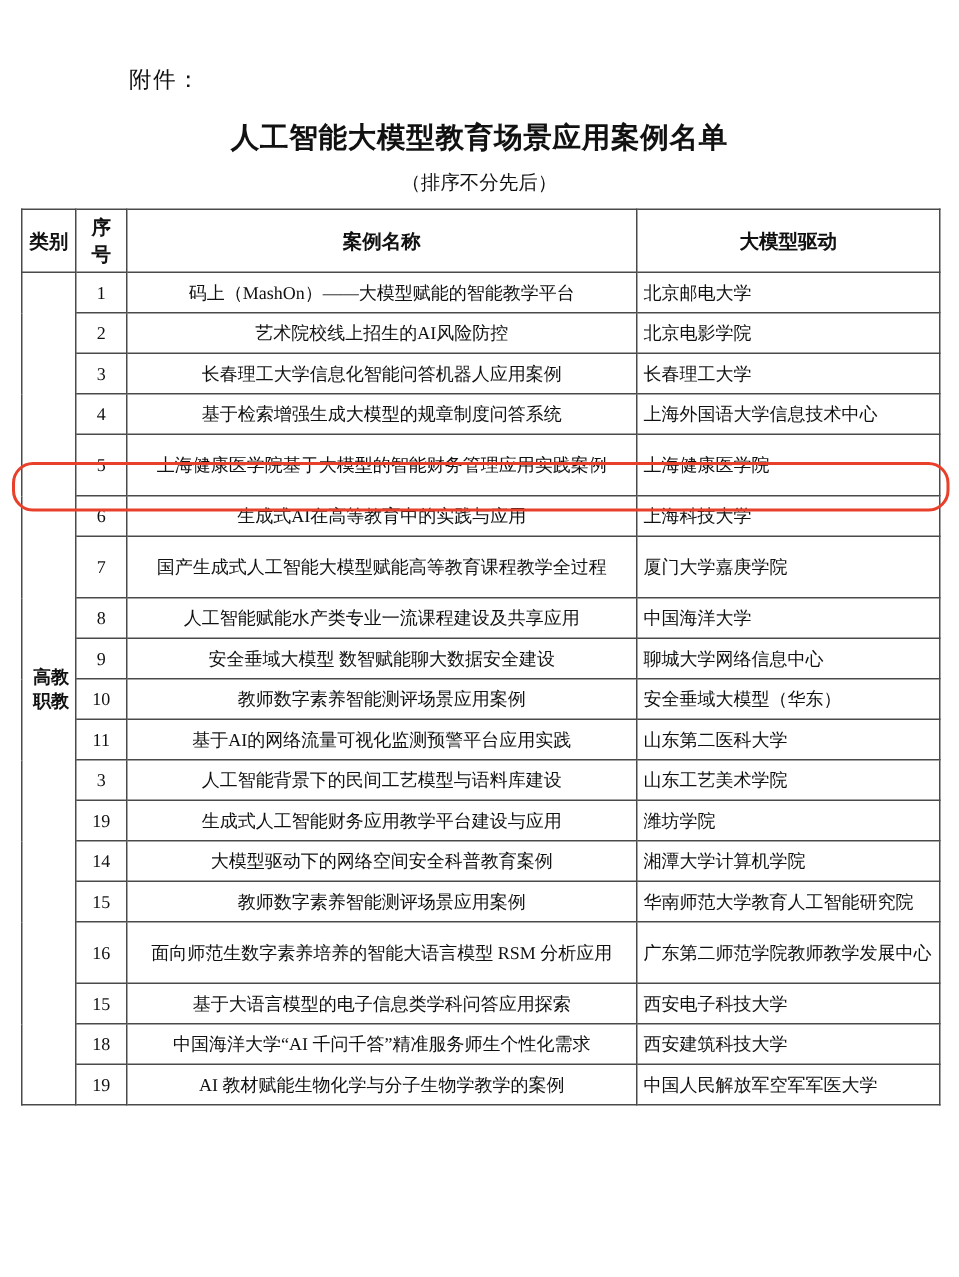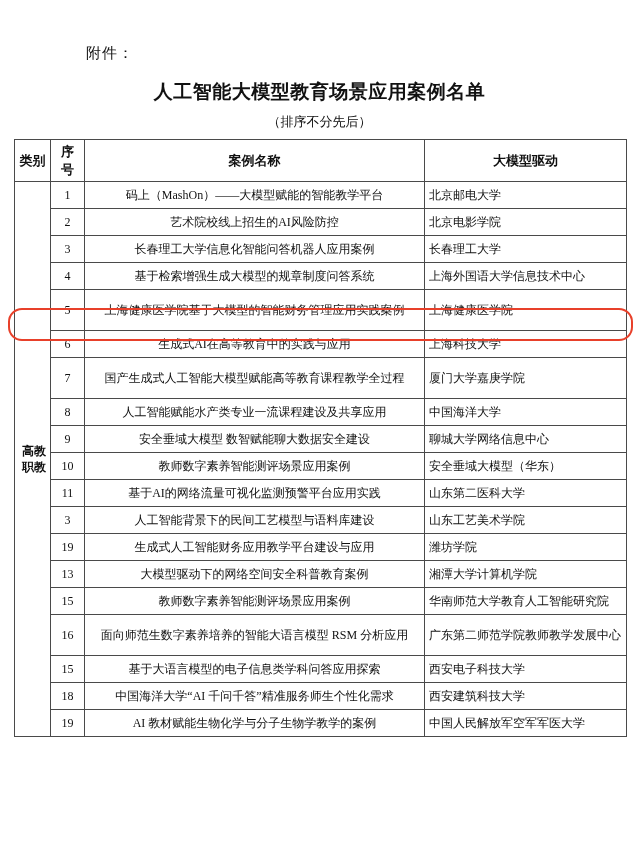--- a/index.html
+++ b/index.html
@@ -186,21 +186,21 @@
           <td class="index-cell">3</td>
           <td class="name-cell">人工智能背景下的民间工艺模型与语料库建设</td>
           <td class="unit-cell">山东工艺美术学院</td>
         </tr>
         <tr class="row-h1">
           <td class="index-cell">19</td>
           <td class="name-cell">生成式人工智能财务应用教学平台建设与应用</td>
           <td class="unit-cell">潍坊学院</td>
         </tr>
         <tr class="row-h1">
-          <td class="index-cell">13</td>
+          <td class="index-cell">14</td>
           <td class="name-cell">大模型驱动下的网络空间安全科普教育案例</td>
           <td class="unit-cell">湘潭大学计算机学院</td>
         </tr>
         <tr class="row-h1">
           <td class="index-cell">15</td>
           <td class="name-cell">教师数字素养智能测评场景应用案例</td>
           <td class="unit-cell">华南师范大学教育人工智能研究院</td>
         </tr>
         <tr class="row-h2">
           <td class="index-cell">16</td>

